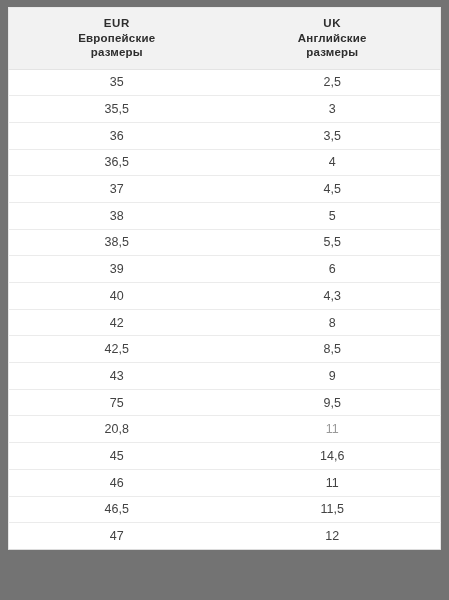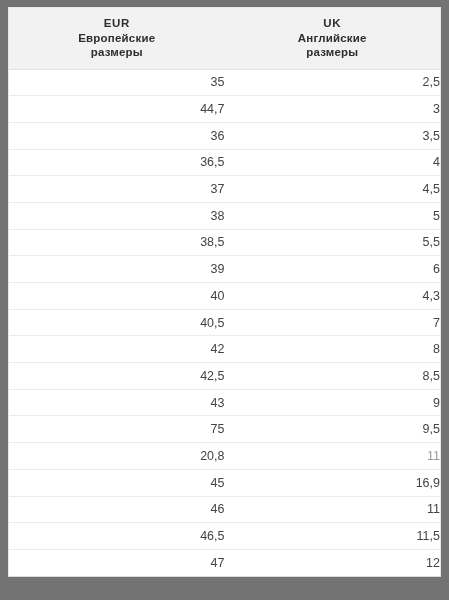--- a/index.html
+++ b/index.html
@@ -47,21 +47,21 @@
   }
 
   thead th .hdr-code {
     display: block;
     letter-spacing: 0.6px;
   }
   thead th .hdr-l2,
   thead th .hdr-l3 { display: block; }
 
   tbody td {
-    text-align: right;
+    text-align: center;
     vertical-align: middle;
     height: 26.7px;
     font-size: 12.5px;
     font-weight: normal;
     color: #434343;
     border-bottom: 1px solid #ebebeb;
     background: #ffffff;
     padding: 0;
   }
 
@@ -91,21 +91,21 @@
           <span class="hdr-l3">размеры</span>
         </th>
       </tr>
     </thead>
     <tbody id="table-body">
         <tr>
           <td>35</td>
           <td>2,5</td>
         </tr>
         <tr>
-          <td>44,7</td>
+          <td>35,5</td>
           <td>3</td>
         </tr>
         <tr>
           <td>36</td>
           <td>3,5</td>
         </tr>
         <tr>
           <td>36,5</td>
           <td>4</td>
         </tr>
@@ -123,24 +123,20 @@
         </tr>
         <tr>
           <td>39</td>
           <td>6</td>
         </tr>
         <tr>
           <td>40</td>
           <td>4,3</td>
         </tr>
         <tr>
-          <td>40,5</td>
-          <td>7</td>
-        </tr>
-        <tr>
           <td>42</td>
           <td>8</td>
         </tr>
         <tr>
           <td>42,5</td>
           <td>8,5</td>
         </tr>
         <tr>
           <td>43</td>
           <td>9</td>
@@ -148,21 +144,21 @@
         <tr>
           <td>75</td>
           <td>9,5</td>
         </tr>
         <tr>
           <td>20,8</td>
           <td class="faded">11</td>
         </tr>
         <tr>
           <td>45</td>
-          <td>16,9</td>
+          <td>14,6</td>
         </tr>
         <tr>
           <td>46</td>
           <td>11</td>
         </tr>
         <tr>
           <td>46,5</td>
           <td>11,5</td>
         </tr>
         <tr>

